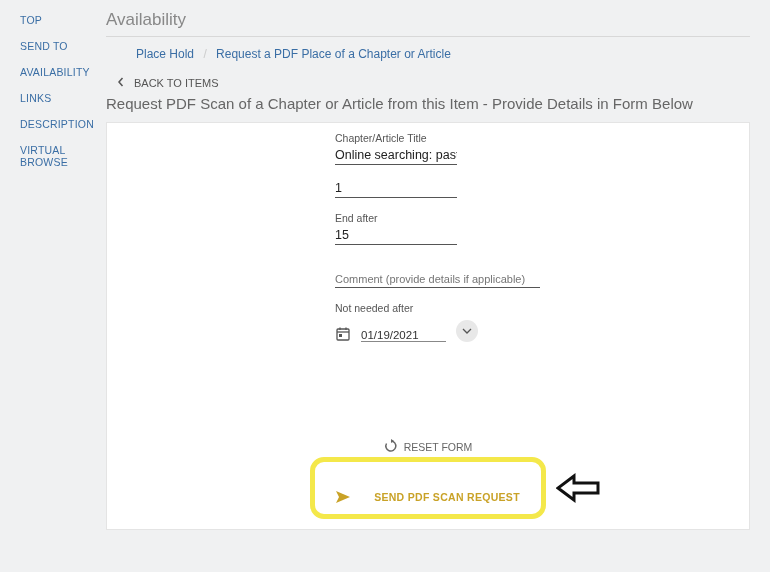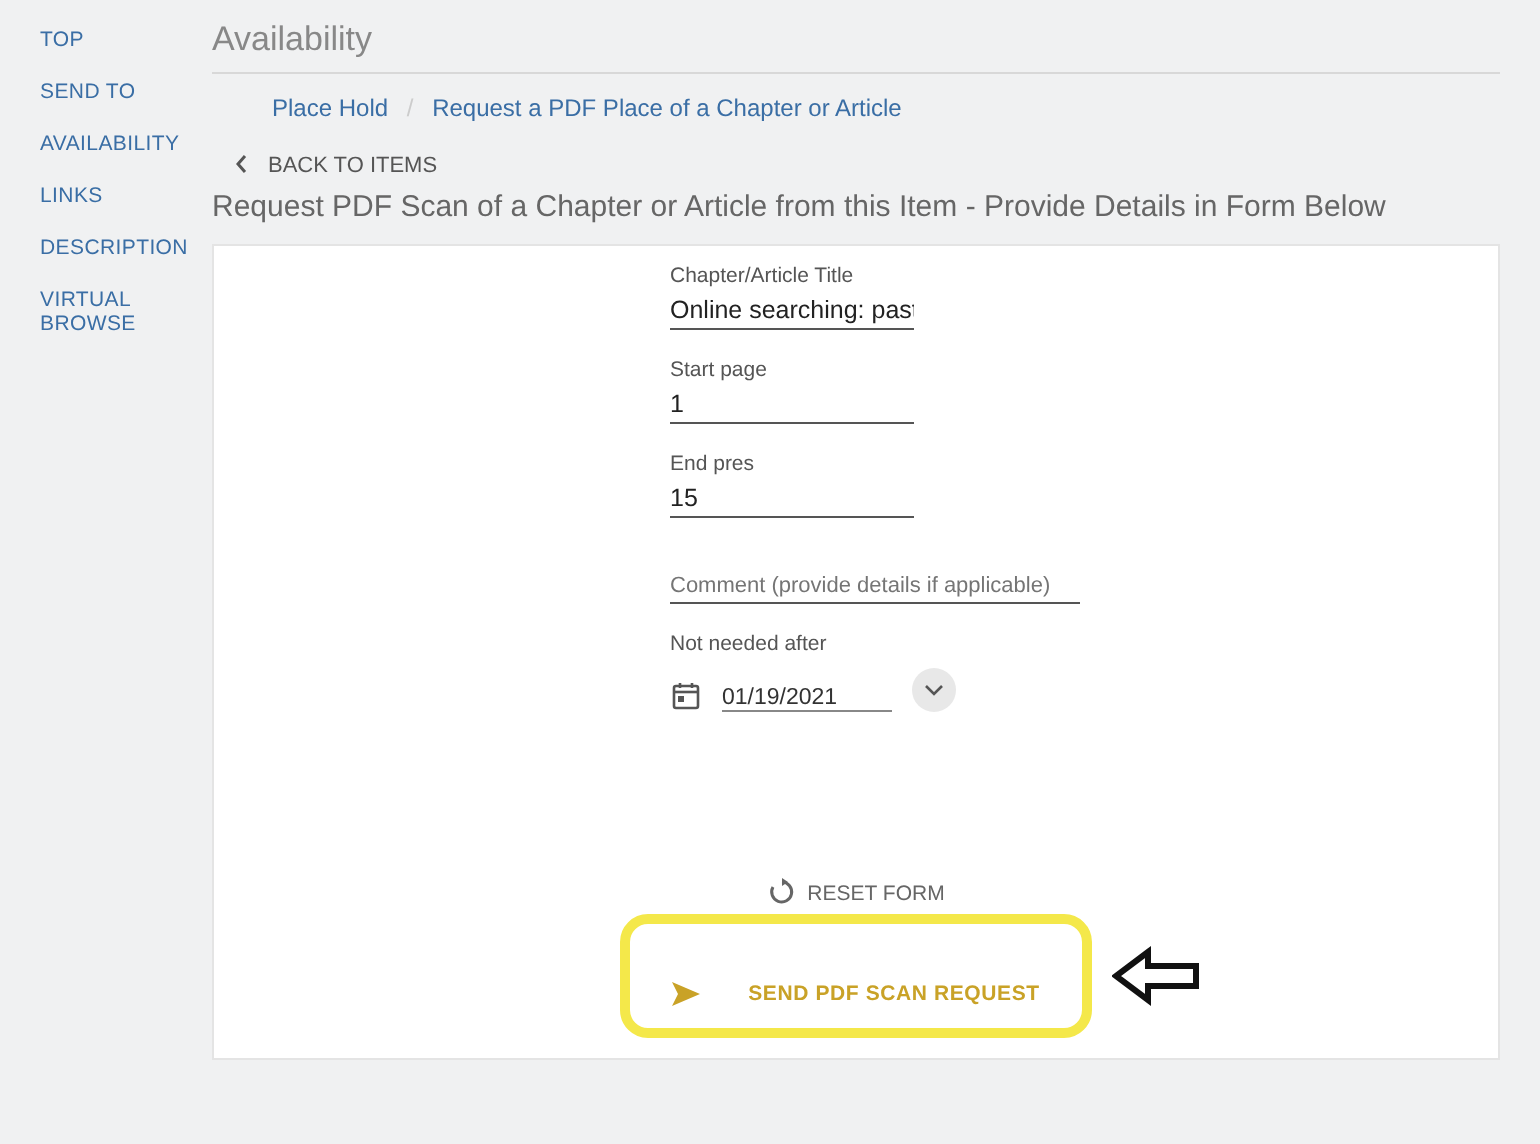--- a/index.html
+++ b/index.html
@@ -205,26 +205,25 @@
     <div class="form-card">
       <div class="form-inner">
 
         <div class="field">
           <div class="field-label">Chapter/Article Title</div>
           <input class="field-input" value="Online searching: past, pres" style="">
         </div>
 
 
         <div class="field">
-          <div class="field-label">Start page</div>
           <input class="field-input" value="1" style="">
         </div>
 
         <div class="field">
-          <div class="field-label">End pres</div>
+          <div class="field-label">End after</div>
           <input class="field-input" value="15" style="">
         </div>
 
         <div class="comment-wrap">
           <input class="field-input comment-input" placeholder="Comment (provide details if applicable)" style="">
         </div>
 
         <div>
           <div class="date-label">Not needed after</div>
           <div class="date-row">

